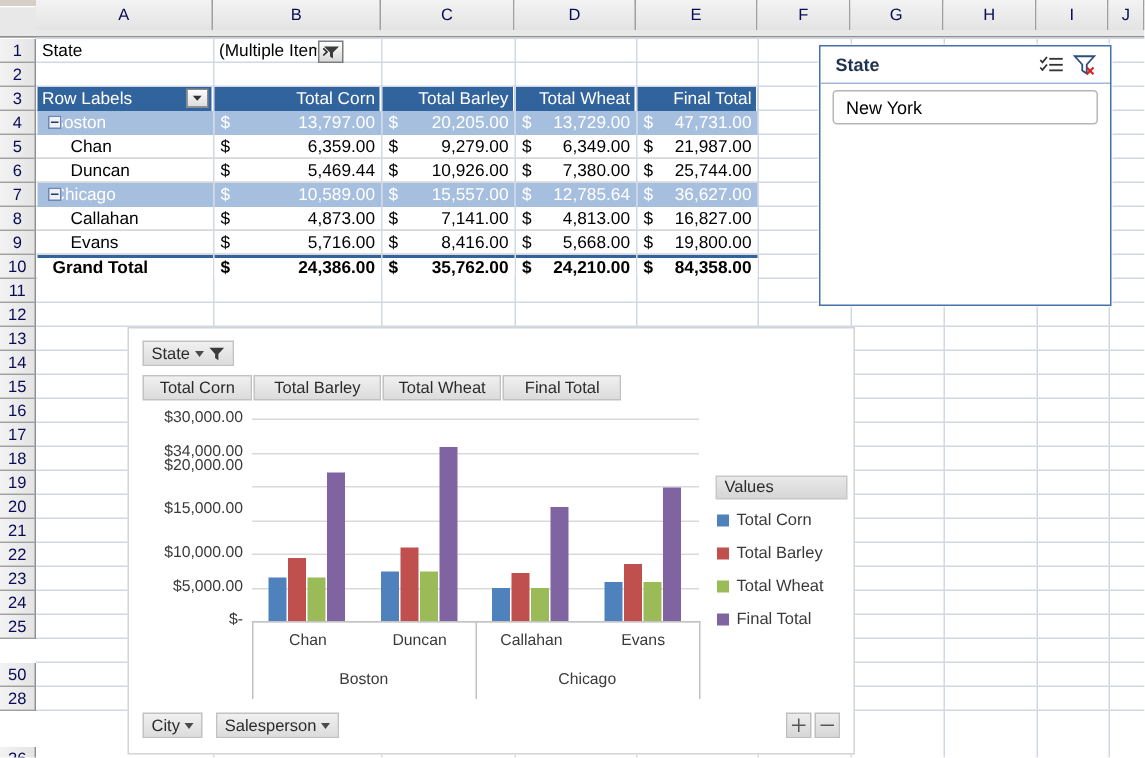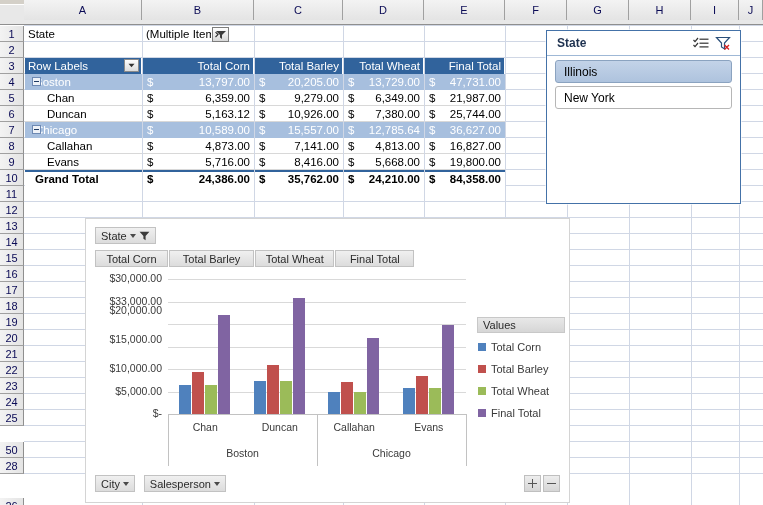--- a/index.html
+++ b/index.html
@@ -379,21 +379,21 @@
         <span>$</span>
         <span>6,349.00</span>
       </div>
       <div class="dollar-cell pv-row-border" style="left:425px;top:90px;width:80px;">
         <span>$</span>
         <span>21,987.00</span>
       </div>
       <div class="cell pv-row-border" style="left:25px;top:106px;width:117px;padding-left:22px;">Duncan</div>
       <div class="dollar-cell pv-row-border" style="left:143px;top:106px;width:111px;">
         <span>$</span>
-        <span>5,163.12</span>
+        <span>5,469.44</span>
       </div>
       <div class="dollar-cell pv-row-border" style="left:255px;top:106px;width:88px;">
         <span>$</span>
         <span>10,926.00</span>
       </div>
       <div class="dollar-cell pv-row-border" style="left:344px;top:106px;width:80px;">
         <span>$</span>
         <span>7,380.00</span>
       </div>
       <div class="dollar-cell pv-row-border" style="left:425px;top:106px;width:80px;">
@@ -486,21 +486,20 @@
         </svg>
       </div>
       <div class="slicer-icon">
         <svg width="17" height="15" viewBox="0 0 17 15">
           <path d="M1.5 1.5 H14.5 L9.5 7 V13 L6.5 11 V7 Z" fill="none" stroke="#2b4f7a" stroke-width="1.2"></path>
           <path d="M9.5 9 L14 13.5 M14 9 L9.5 13.5" stroke="#d82020" stroke-width="1.4"></path>
         </svg>
       </div>
     </div>
     <div class="slicer-items" id="slicer-items">
-        <div class="slicer-item selected">Illinois</div>
         <div class="slicer-item">New York</div>
       </div>
   </div>
 
   <div class="chart" style="left:85px;top:218px;width:485px;height:285px;">
 
     <div class="fld-btn" style="left:9px;top:8px;">
       <span>State</span>
       <span class="caret"></span>
       <svg width="11" height="10" viewBox="0 0 11 10">
@@ -532,21 +531,21 @@
           <div class="hgrid" style="left:82px;top:105px;width:298px;"></div>
           <div class="hgrid" style="left:82px;top:82.5px;width:298px;"></div>
           <div class="hgrid" style="left:82px;top:60px;width:298px;"></div>
         </div>
       <div id="yticks">
           <div class="axis-label" style="left:4px;top:188px;width:72px;">$-</div>
           <div class="axis-label" style="left:4px;top:165.5px;width:72px;">$5,000.00</div>
           <div class="axis-label" style="left:4px;top:143px;width:72px;">$10,000.00</div>
           <div class="axis-label" style="left:4px;top:114px;width:72px;">$15,000.00</div>
           <div class="axis-label" style="left:4px;top:85px;width:72px;">$20,000.00</div>
-          <div class="axis-label" style="left:4px;top:75.5px;width:72px;">$33,000.00</div>
+          <div class="axis-label" style="left:4px;top:75.5px;width:72px;">$34,000.00</div>
           <div class="axis-label" style="left:4px;top:53px;width:72px;">$30,000.00</div>
         </div>
       <div id="bars">
           <div class="bar" style="left:93.25px;top:166.3845px;width:12px;height:28.6155px;background:#4F81BD;"></div>
           <div class="bar" style="left:106.25px;top:153.2445px;width:12px;height:41.755500000000005px;background:#C0504D;"></div>
           <div class="bar" style="left:119.25px;top:166.4295px;width:12px;height:28.570500000000003px;background:#9BBB59;"></div>
           <div class="bar" style="left:132.25px;top:96.0585px;width:12px;height:98.9415px;background:#8064A2;"></div>
           <div class="bar" style="left:167.75px;top:161.529px;width:12px;height:33.471000000000004px;background:#4F81BD;"></div>
           <div class="bar" style="left:180.75px;top:145.833px;width:12px;height:49.167px;background:#C0504D;"></div>
           <div class="bar" style="left:193.75px;top:161.79px;width:12px;height:33.21px;background:#9BBB59;"></div>

